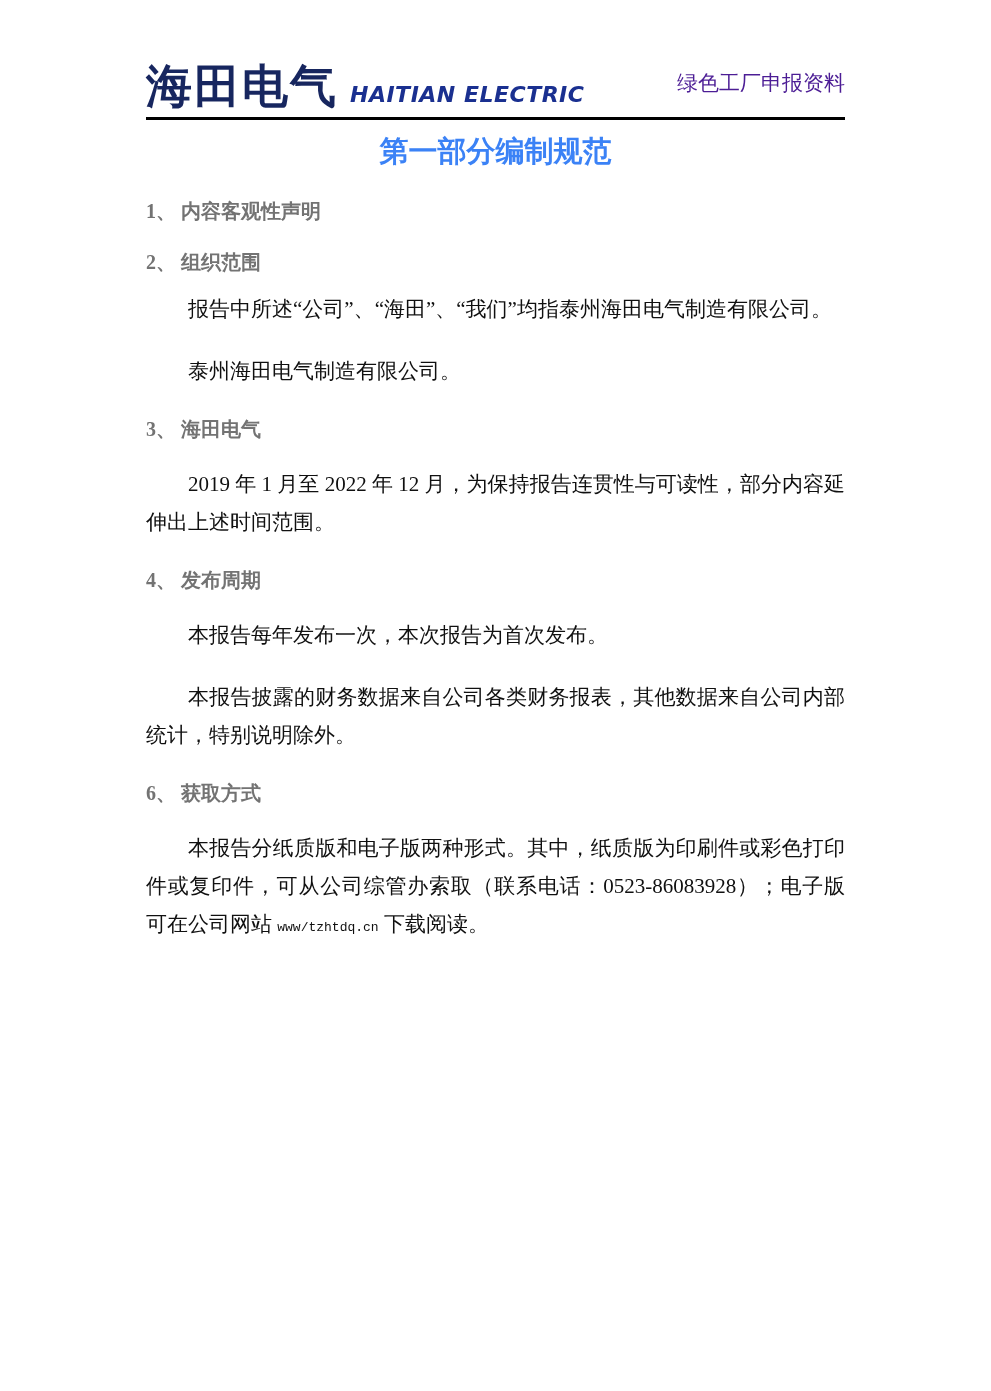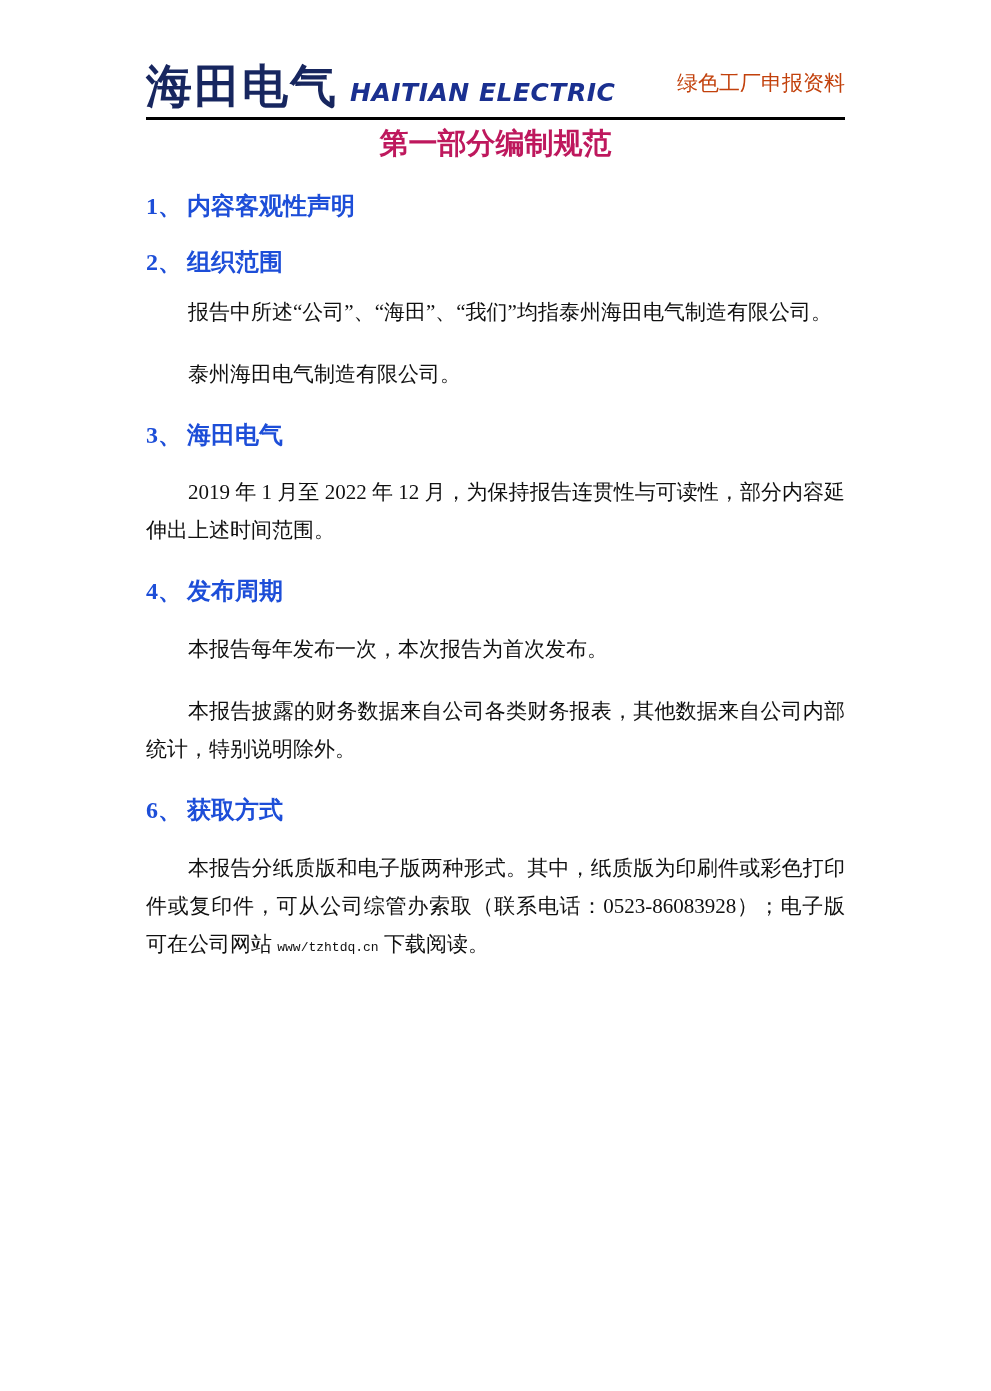--- a/index.html
+++ b/index.html
@@ -35,48 +35,48 @@
     font-size: 46px;
     line-height: 1.08;
     letter-spacing: 2px;
     color: #17265f;
     white-space: nowrap;
   }
   .logo-en {
     font-family: "DejaVu Sans", "Liberation Sans", sans-serif;
     font-weight: bold;
     font-style: italic;
-    font-size: 25px;
+    font-size: 22px;
     letter-spacing: 0.5px;
     color: #1a3090;
     padding-bottom: 5px;
     white-space: nowrap;
   }
   .header-label {
     font-family: "Liberation Sans", "DejaVu Sans", sans-serif;
     font-size: 21px;
-    color: #c2410c;
+    color: #4c1d95;
     white-space: nowrap;
     padding-bottom: 8px;
   }
   
   .doc-title {
     font-family: "Liberation Sans", "DejaVu Sans", sans-serif;
     font-weight: bold;
     font-size: 29px;
-    color: #be185d;
+    color: #3b82f6;
     text-align: center;
-    margin: 4px 0 16px 0;
+    margin: 12px 0 16px 0;
   }
   
   .sec-heading {
     margin: 28px 0 0 0;
-    font-size: 24px;
+    font-size: 20px;
     line-height: 1.15;
-    color: #1d4ed8;
+    color: #737373;
     font-weight: bold;
   }
   .sec-num {
     font-family: "Liberation Serif", "DejaVu Serif", serif;
   }
   .sec-title {
     font-family: "Liberation Sans", "DejaVu Sans", sans-serif;
     margin-left: 5px;
   }
   .body-para {

